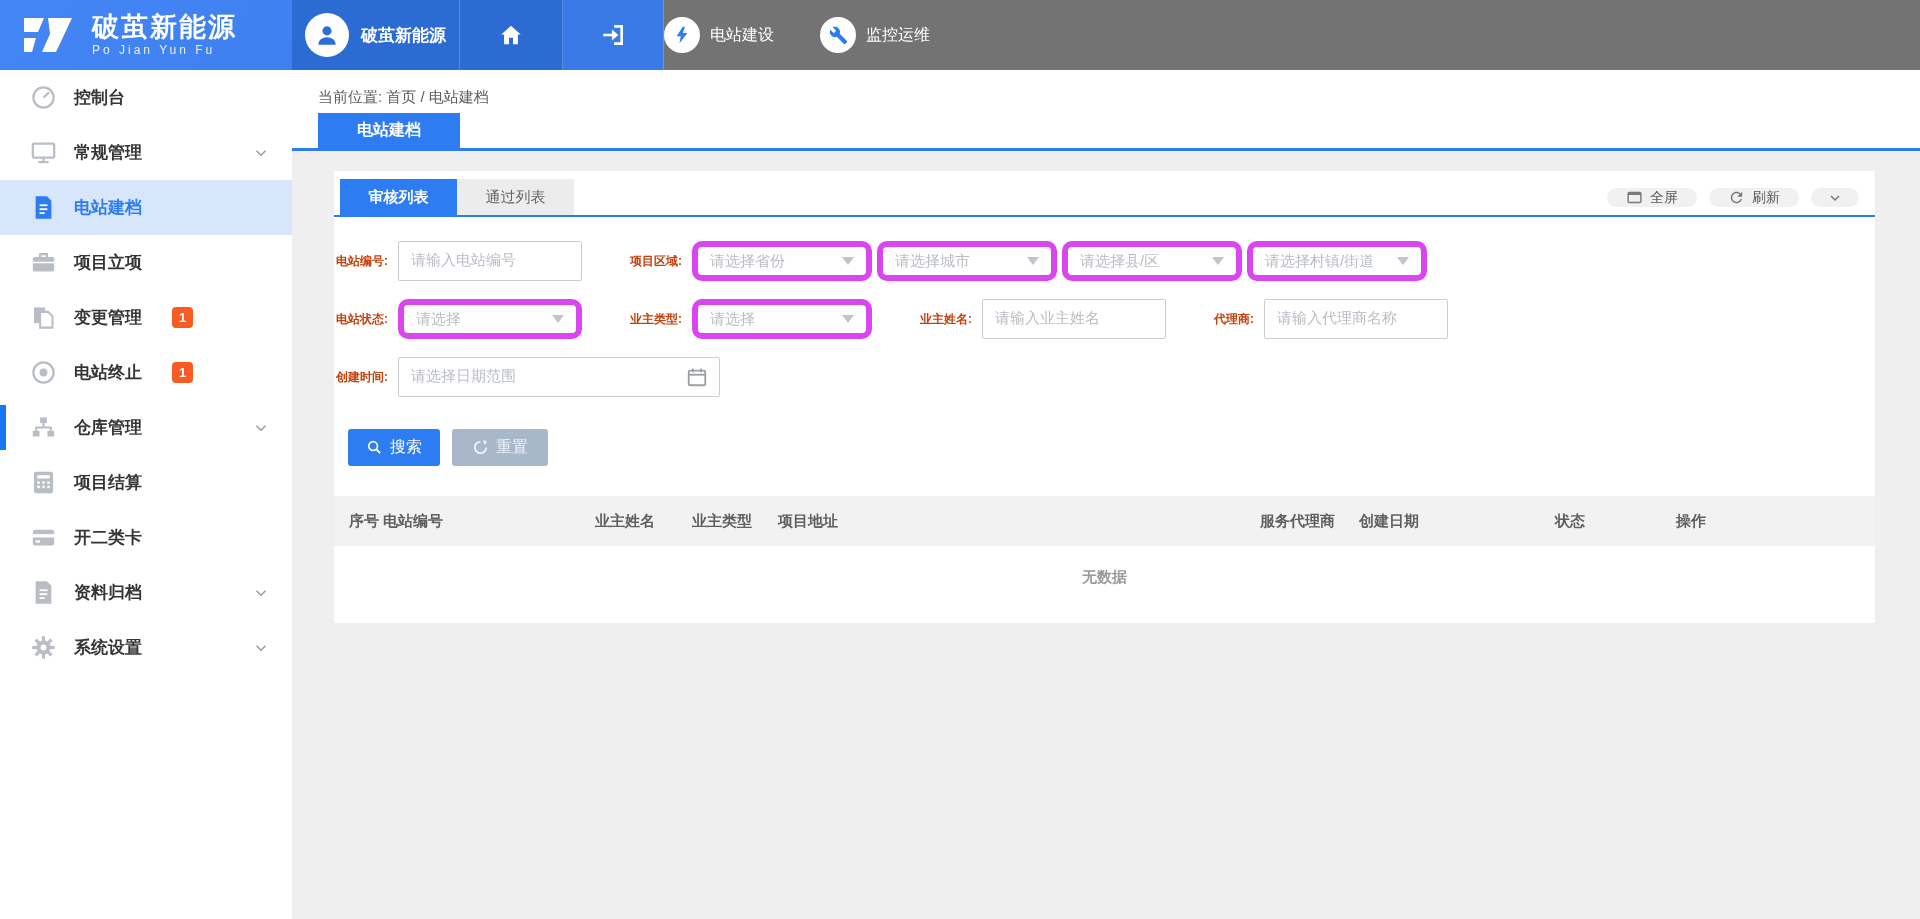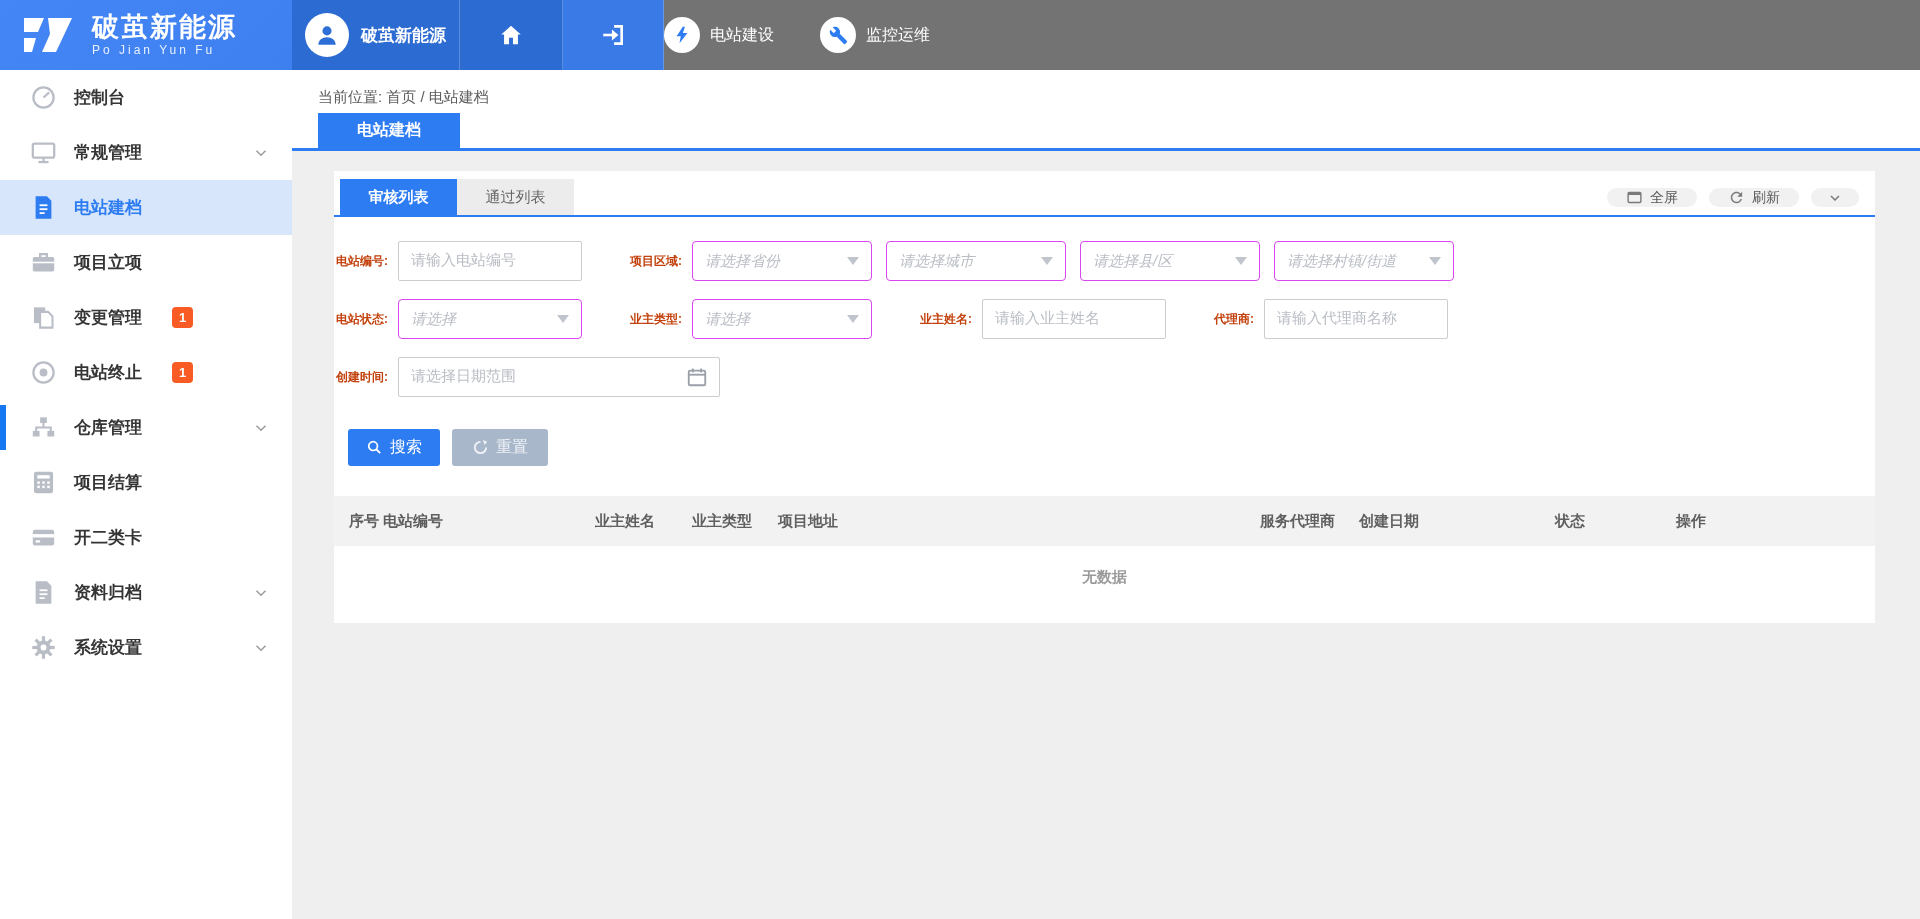--- a/index.html
+++ b/index.html
@@ -58,22 +58,22 @@
   
   .filter-form { padding:24px 0 0 2px; }
   .frow { display:flex; align-items:center; margin-bottom:18px; }
   .fgroup { display:flex; align-items:center; margin-left:48px; }
   .fgroup.first { margin-left:0; }
   .flabel { font-size:12px; font-weight:bold; color:#c2410c; margin-right:10px; white-space:nowrap; }
   .ctrl { height:40px; background:#fff; display:flex; align-items:center; font-size:15px; }
   .inp { border:1px solid #ccc; border-radius:2px; width:184px; padding:0 12px; color:#333; }
   .inp::placeholder { color:#b9bdc4; }
   input.inp { outline:none; font-family:Liberation Mono, monospace; font-size:15px; }
-  .sel { border:1px solid #d946ef; border-radius:4px; width:180px; padding:0 12px; justify-content:space-between; color:#b9bdc4; cursor:pointer;font-style:italic; }
-  .sel + .sel { margin-left:14px; }
+  .sel { border:6px solid #d946ef; border-radius:10px; width:180px; padding:0 12px; justify-content:space-between; color:#b9bdc4; cursor:pointer; }
+  .sel + .sel { margin-left:5px; }
   .caret { width:0; height:0; border-left:6px solid transparent; border-right:6px solid transparent; border-top:8px solid #c0c4cc; }
   .date-wrap { position:relative; }
   .inp.date { width:322px; padding-right:40px; }
   .cal-icon { position:absolute; right:12px; top:9px; width:22px; height:22px; pointer-events:none; }
 
   .btn-row { display:flex; gap:12px; margin-top:32px;padding-left:12px; }
   .btn { height:37px; border:none; border-radius:3px; font-size:16px; color:#fff; display:flex; align-items:center; justify-content:center; gap:7px; cursor:pointer; font-family:inherit; }
   .btn-search { width:92px; background:#2d7cf2; }
   .btn-reset { width:96px; background:#a9b7ca; color:#eef2f7; }
 

